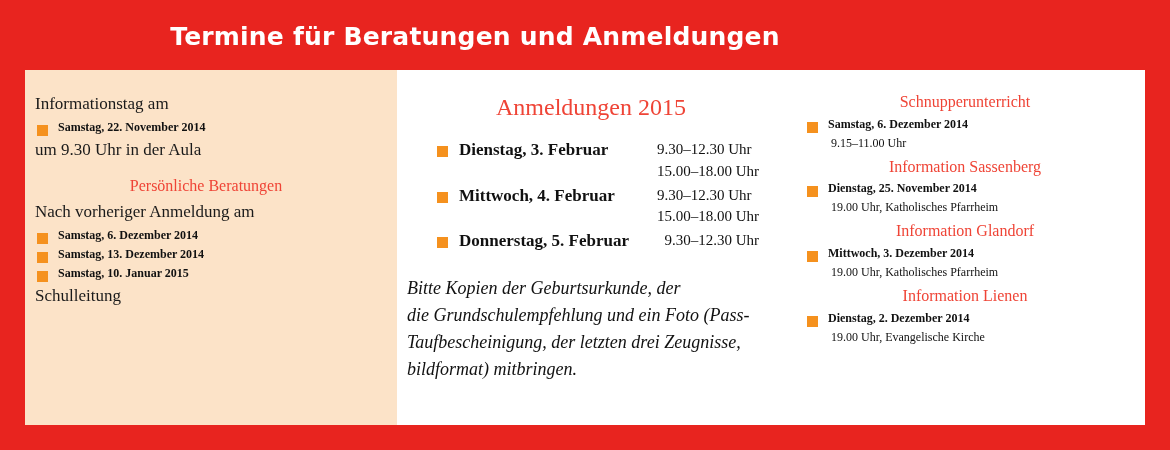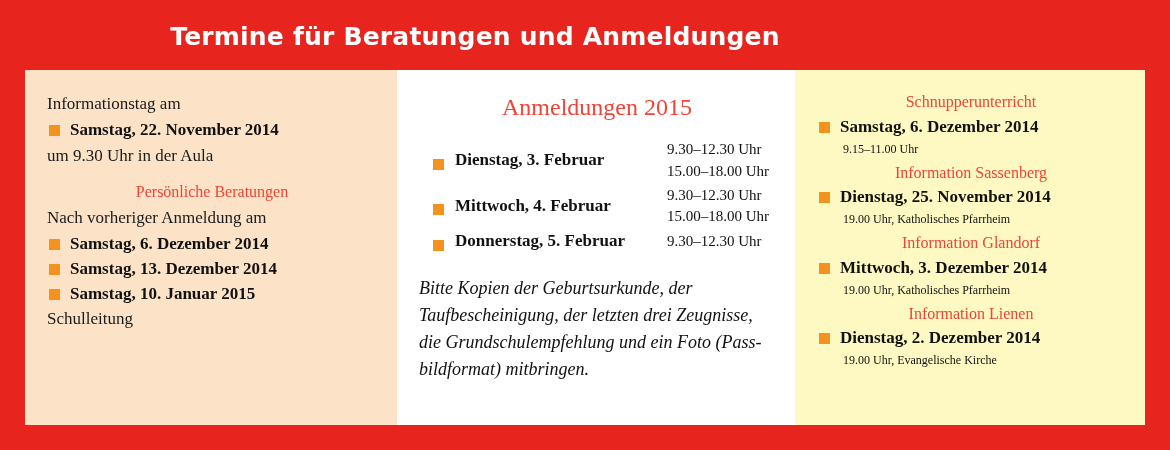--- a/index.html
+++ b/index.html
@@ -35,33 +35,33 @@
     position: absolute;
     top: 70px;
     left: 25px;
     width: 1120px;
     height: 355px;
     display: flex;
   }
   .col {
     box-sizing: border-box;
     height: 355px;
-    padding: 22px 20px 10px 22px;
+    padding: 22px 20px 10px 10px;
   }
   .col-left {
     width: 372px;
     background: #fce3c8;
   }
   .col-mid {
     width: 398px;
     background: #ffffff;
   }
   .col-right {
     width: 350px;
-    background: #fef9c3;
+    background: #ffffff;
   }
   .head-red {
     color: #ef4436;
     font-family: "Liberation Serif", serif;
     font-size: 16px;
     margin: 0 0 3px 0;
     line-height: 1.3;
     text-align: center;
   }
   .head-red.big {
@@ -81,28 +81,28 @@
   }
   .bullet-row .sq {
     width: 11px;
     height: 11px;
     background: #f5911e;
     margin: 6px 10px 0 2px;
     flex: 0 0 auto;
   }
   .bullet-row .bold-txt {
     color: #111;
-    font-size: 17px;
+    font-size: 12px;
     font-weight: bold;
     line-height: 1.35;
   }
   .mid-row {
     display: flex;
-    align-items: center;
-    margin: 2px 0;
+    align-items: flex-start;
+    margin: 2px 16px;
   }
   .mid-row .sq {
     width: 11px;
     height: 11px;
     background: #f5911e;
     margin: 7px 11px 0 14px;
     flex: 0 0 auto;
   }
   .mid-label {
     width: 212px;
@@ -193,22 +193,22 @@
       <div class="mid-row">
         <span class="sq"></span>
         <span class="mid-label">Donnerstag, 5. Februar</span>
         <span class="mid-times">
           <div>9.30–12.30 Uhr</div>
         </span>
       </div>
 
       <div class="note">
         <div>Bitte Kopien der Geburtsurkunde, der</div>
+        <div>die Grundschulempfehlung und ein Foto (Pass-</div>
         <div>Taufbescheinigung, der letzten drei Zeugnisse,</div>
-        <div>die Grundschulempfehlung und ein Foto (Pass-</div>
         <div>bildformat) mitbringen.</div>
       </div>
     </div>
 
     <div class="col col-right">
 
       <div class="right-block">
         <div class="head-red">Schnupperunterricht</div>
         <div class="bullet-row">
           <span class="sq"></span>

